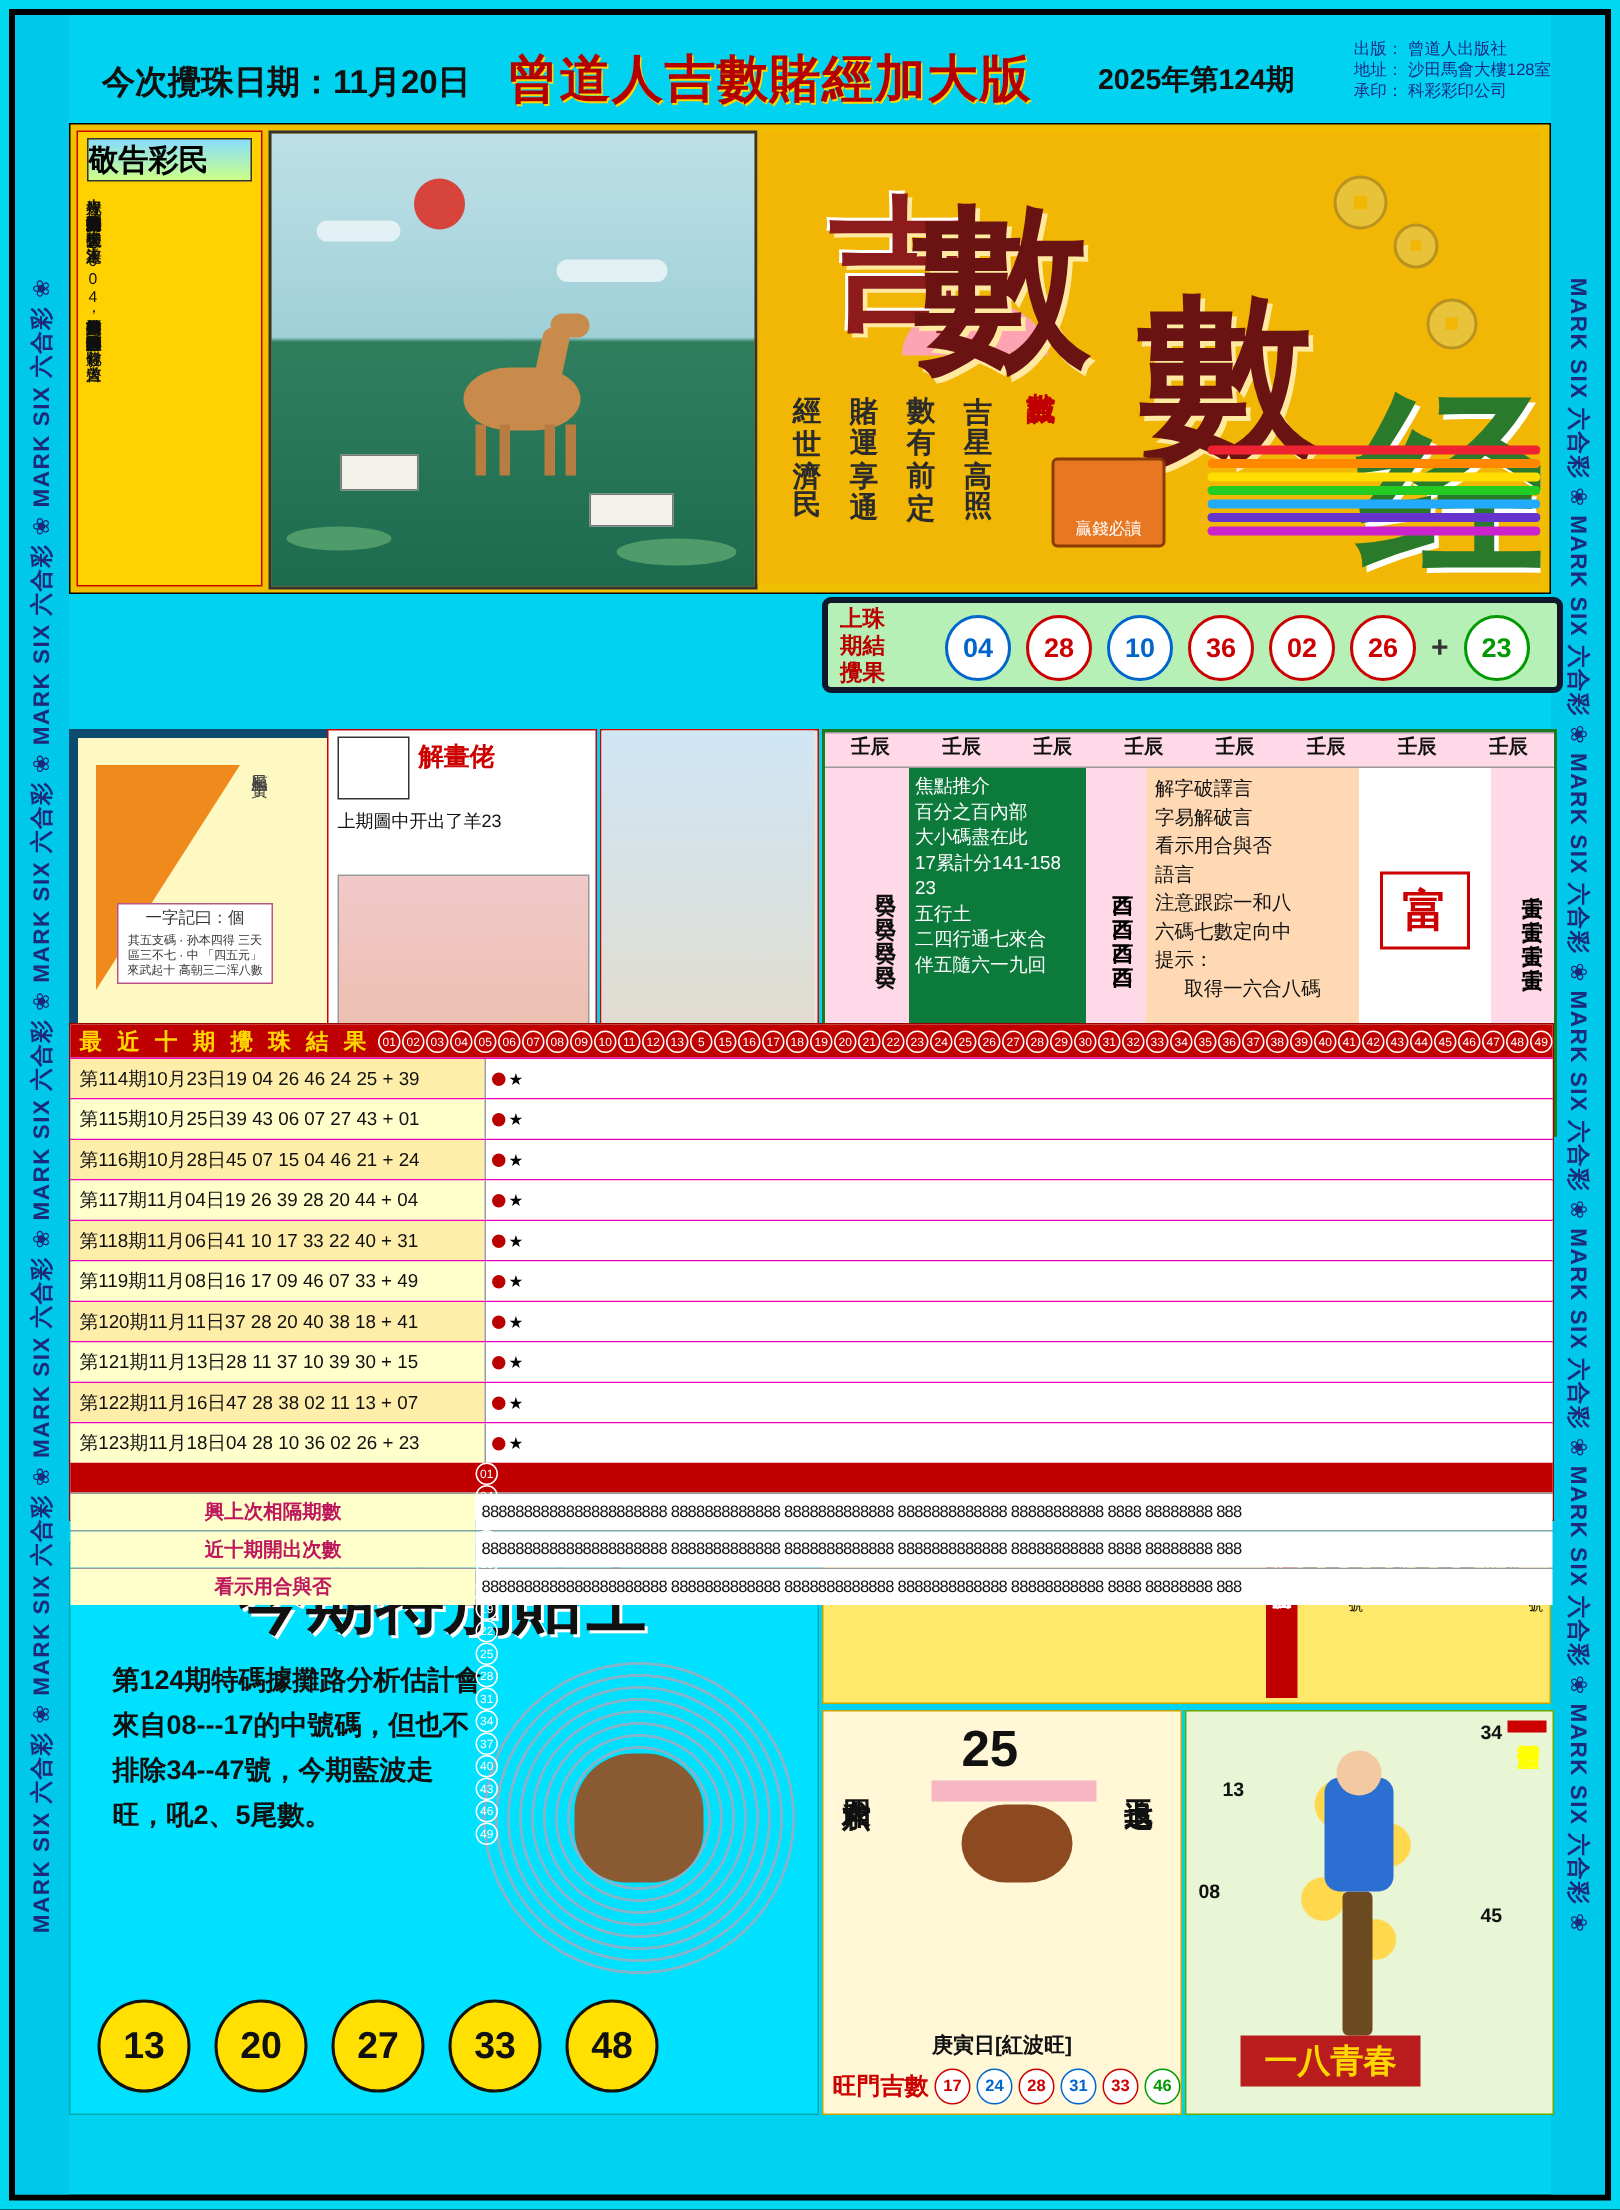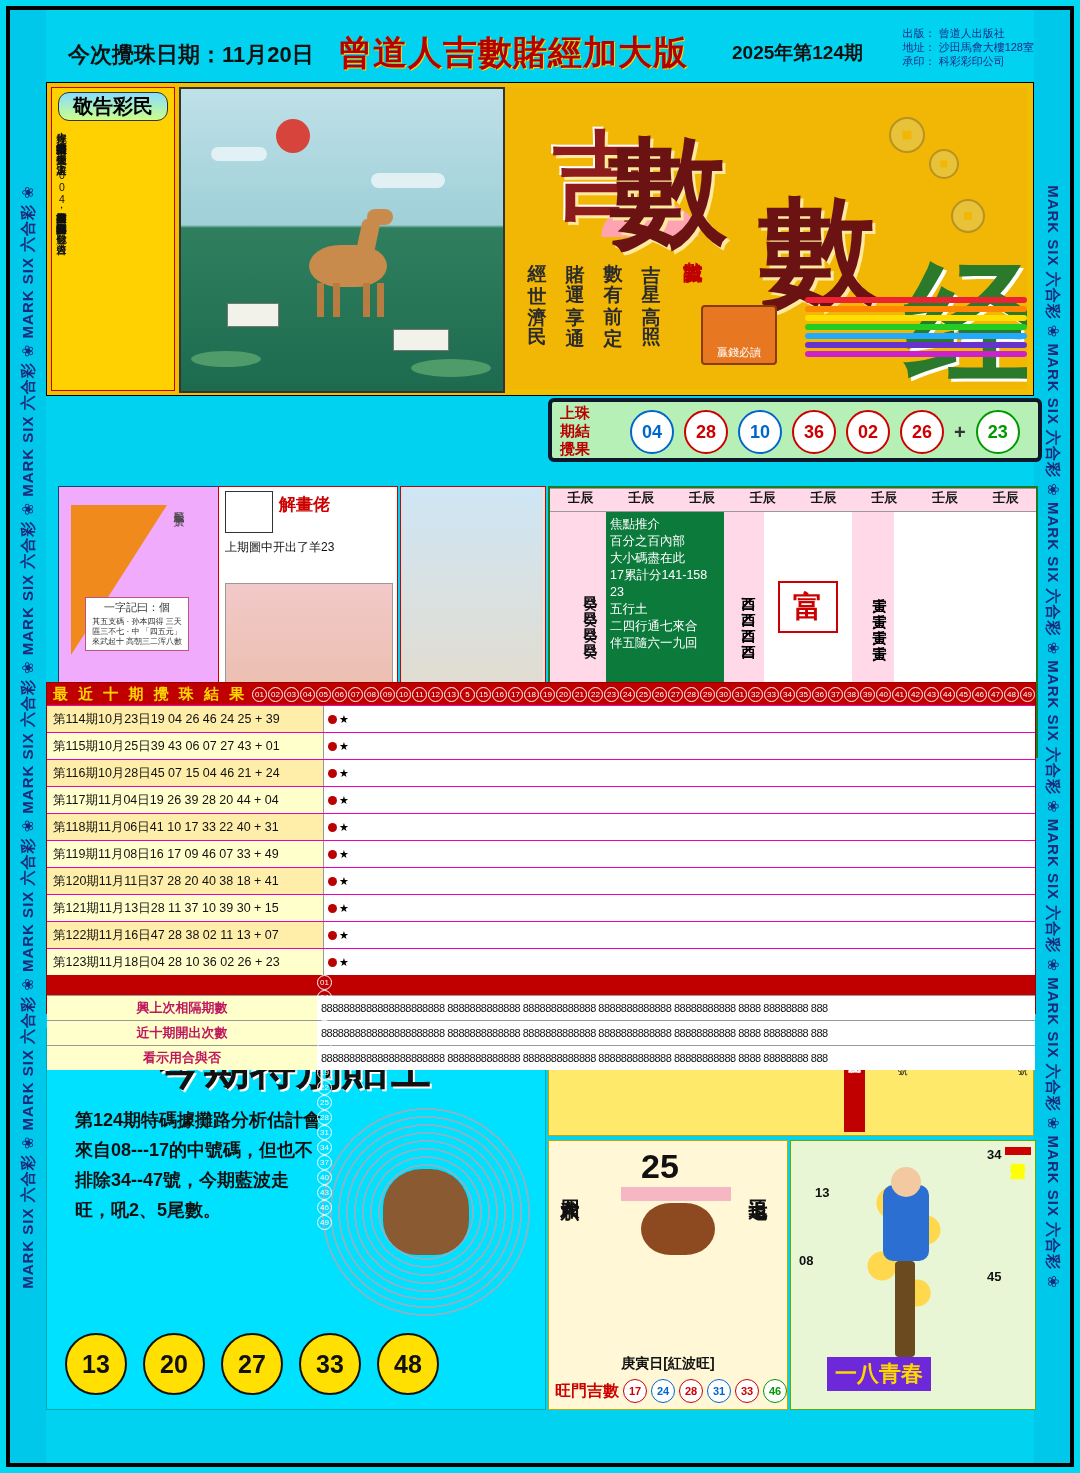--- a/index.html
+++ b/index.html
@@ -21,22 +21,22 @@
   .header{position:relative;height:60px;}
   .hdr-date{position:absolute;left:22px;top:18px;font-size:22px;font-weight:bold;color:#111;}
   .hdr-title{position:absolute;left:292px;top:8px;font-size:34px;font-weight:bold;color:#b50000;letter-spacing:1px;
              text-shadow:1px 1px 0 #ffd700;font-family:"Liberation Serif","DejaVu Serif",serif;}
   .hdr-issue{position:absolute;left:686px;top:18px;font-size:19px;font-weight:bold;color:#111;}
   .hdr-pub{position:absolute;right:0px;top:4px;font-size:11px;color:#1a2a8c;line-height:14px;text-align:left;}
 
   
   .topband{position:relative;height:312px;background:#f0c000;border:1px solid #000;}
   .notice{position:absolute;left:4px;top:4px;width:122px;height:302px;background:#ffd100;border:1px solid #c00;}
-  .notice-title{margin:4px auto 2px;width:108px;text-align:center;font-size:20px;font-weight:bold;color:#000;
-      background:linear-gradient(#8df,#cf8);border:1px solid #333;border-radius:11px;}
+  .notice-title{margin:4px auto 2px;width:108px;text-align:left;font-size:20px;font-weight:bold;color:#000;
+      background:linear-gradient(#8df,#cf8);border:1px solid #333;border-radius:0;}
   .notice-body{writing-mode:vertical-rl;text-orientation:upright;font-size:10.5px;line-height:13px;color:#111;
       height:268px;padding:2px 3px;}
   .deerpic{position:absolute;left:132px;top:4px;width:322px;height:302px;border:2px solid #333;
       background:linear-gradient(#bfe0e8 0%,#9fd0d8 45%,#2f7f5f 46%,#1d6b4f 100%);overflow:hidden;}
   .sun{position:absolute;left:95px;top:30px;width:34px;height:34px;border-radius:50%;background:#d6443b;}
   .cloud{position:absolute;background:#eaf4f7;border-radius:12px;opacity:.85;}
   .deer{position:absolute;left:120px;top:118px;width:96px;height:110px;}
   .deer-body{position:absolute;left:8px;top:38px;width:78px;height:42px;background:#c98b4b;border-radius:40%/50%;}
   .deer-neck{position:absolute;left:58px;top:12px;width:18px;height:38px;background:#c98b4b;transform:rotate(12deg);border-radius:6px;}
   .deer-head{position:absolute;left:66px;top:2px;width:26px;height:16px;background:#c98b4b;border-radius:8px;}
@@ -68,21 +68,21 @@
   .ball-row{position:absolute;left:78px;top:8px;display:flex;gap:10px;align-items:center;}
   .ball{width:40px;height:40px;border-radius:50%;border:2px solid #333;background:#fff;color:#111;
       display:flex;align-items:center;justify-content:center;font-size:18px;font-weight:bold;}
   .ball.red{border-color:#c00;color:#c00;}
   .ball.blue{border-color:#06c;color:#06c;}
   .ball.green{border-color:#090;color:#090;}
   .plus{font-size:20px;font-weight:bold;color:#333;}
 
   
   .midrow{position:relative;height:270px;margin-top:2px;}
-  .cellA{position:absolute;left:12px;top:0;width:168px;height:268px;background:#f0abfc;border:1px solid #0c4a6e;}
+  .cellA{position:absolute;left:0;top:0;width:168px;height:268px;background:#fef9c3;border:6px solid #0c4a6e;}
   .cellB{position:absolute;left:172px;top:0;width:178px;height:268px;background:#fff;border:1px solid #c00;}
   .cellC{position:absolute;left:354px;top:0;width:144px;height:268px;background:#f3e4d7;border:1px solid #c00;}
   .sail{position:absolute;left:12px;top:18px;width:0;height:0;border-left:96px solid #f08a1d;border-bottom:150px solid transparent;}
   .cellA-note{position:absolute;left:26px;top:110px;width:96px;font-size:11px;color:#333;line-height:13px;text-align:center;
       border:1px solid #b58;background:#fff;padding:3px;}
   .cellA-vert{position:absolute;left:112px;top:16px;writing-mode:vertical-rl;font-size:11px;color:#444;}
   .jiehua{position:absolute;left:60px;top:6px;font-size:17px;font-weight:bold;color:#c00;}
   .jiehua-icon{position:absolute;left:6px;top:4px;width:46px;height:40px;background:#fff;border:1px solid #333;}
   .cellB-note{position:absolute;left:6px;top:52px;font-size:12px;color:#111;line-height:16px;}
   .cellB-pic{position:absolute;left:6px;top:96px;width:166px;height:166px;background:linear-gradient(#f2c9c9,#e7b9a0);border:1px solid #999;}
@@ -132,21 +132,21 @@
   .cow{position:absolute;left:92px;top:62px;width:74px;height:52px;background:#8d4a20;border-radius:40%/50%;}
   .pl-pink{position:absolute;left:72px;top:46px;width:110px;height:14px;background:#f6b6c4;}
   .pl-sub{position:absolute;left:0;right:0;bottom:36px;text-align:center;font-size:14px;font-weight:bold;color:#111;}
   .pl-row{position:absolute;left:6px;bottom:6px;display:flex;align-items:center;gap:4px;}
   .pl-row .lbl{font-size:16px;font-weight:bold;color:#c00;}
   .mini{width:22px;height:22px;border-radius:50%;border:1px solid #333;font-size:11px;display:flex;align-items:center;justify-content:center;font-weight:bold;background:#fff;}
   .mini.r{color:#c00;border-color:#c00;} .mini.b{color:#06c;border-color:#06c;} .mini.g{color:#090;border-color:#090;}
   .zhaocai{position:absolute;right:4px;top:6px;writing-mode:vertical-rl;text-orientation:upright;background:#c00;color:#ff0;
       font-size:15px;font-weight:bold;padding:4px 3px;line-height:20px;}
   .pr-num{position:absolute;font-size:13px;font-weight:bold;color:#111;}
-  .pr-band{position:absolute;left:36px;bottom:18px;width:104px;height:34px;background:#6d28d9;color:#ffd700;
+  .pr-band{position:absolute;left:36px;bottom:18px;width:120px;height:34px;background:#b91c1c;color:#ffd700;
       display:flex;align-items:center;justify-content:center;font-size:22px;font-weight:bold;margin-top:11px;}
   .tree{position:absolute;left:58px;top:26px;width:110px;height:180px;background:
       radial-gradient(circle at 40% 20%, #ffd84d 0 16px, transparent 17px),
       radial-gradient(circle at 70% 35%, #ffd84d 0 14px, transparent 15px),
       radial-gradient(circle at 30% 55%, #ffd84d 0 14px, transparent 15px),
       radial-gradient(circle at 62% 70%, #ffd84d 0 13px, transparent 14px);}
   .tree-trunk{position:absolute;left:104px;top:120px;width:20px;height:96px;background:#6b4a1f;border-radius:4px;}
   .doll{position:absolute;left:92px;top:44px;width:46px;height:76px;background:#2a6fd1;border-radius:10px;}
   .doll-head{position:absolute;left:100px;top:26px;width:30px;height:30px;border-radius:50%;background:#f2c9a0;}
 
@@ -314,20 +314,30 @@
             <div>焦點推介</div>
             <div>百分之百內部</div>
             <div>大小碼盡在此</div>
             <div>17累計分141-158</div>
             <div>23</div>
             <div>五行土</div>
             <div>二四行通七來合</div>
             <div>伴五隨六一九回</div>
           </div>
           <div class="sz-col2">乙酉 乙酉 乙酉 乙酉</div>
+          <div class="sz-orange">
+            <div>解字破譯言</div>
+            <div>字易解破言</div>
+            <div>看示用合與否</div>
+            <div>語言</div>
+            <div>注意跟踪一和八</div>
+            <div>六碼七數定向中</div>
+            <div>提示：</div>
+            <div style="text-align:center;">取得一六合八碼</div>
+          </div>
           <div class="sz-fu">
             <div class="fu-box">富</div>
           </div>
           <div class="sz-right">壬寅 壬寅 壬寅 壬寅</div>
         </div>
       </div>
     </div>
 
     <div style="position:relative;height:0;">
       <div class="tips">

